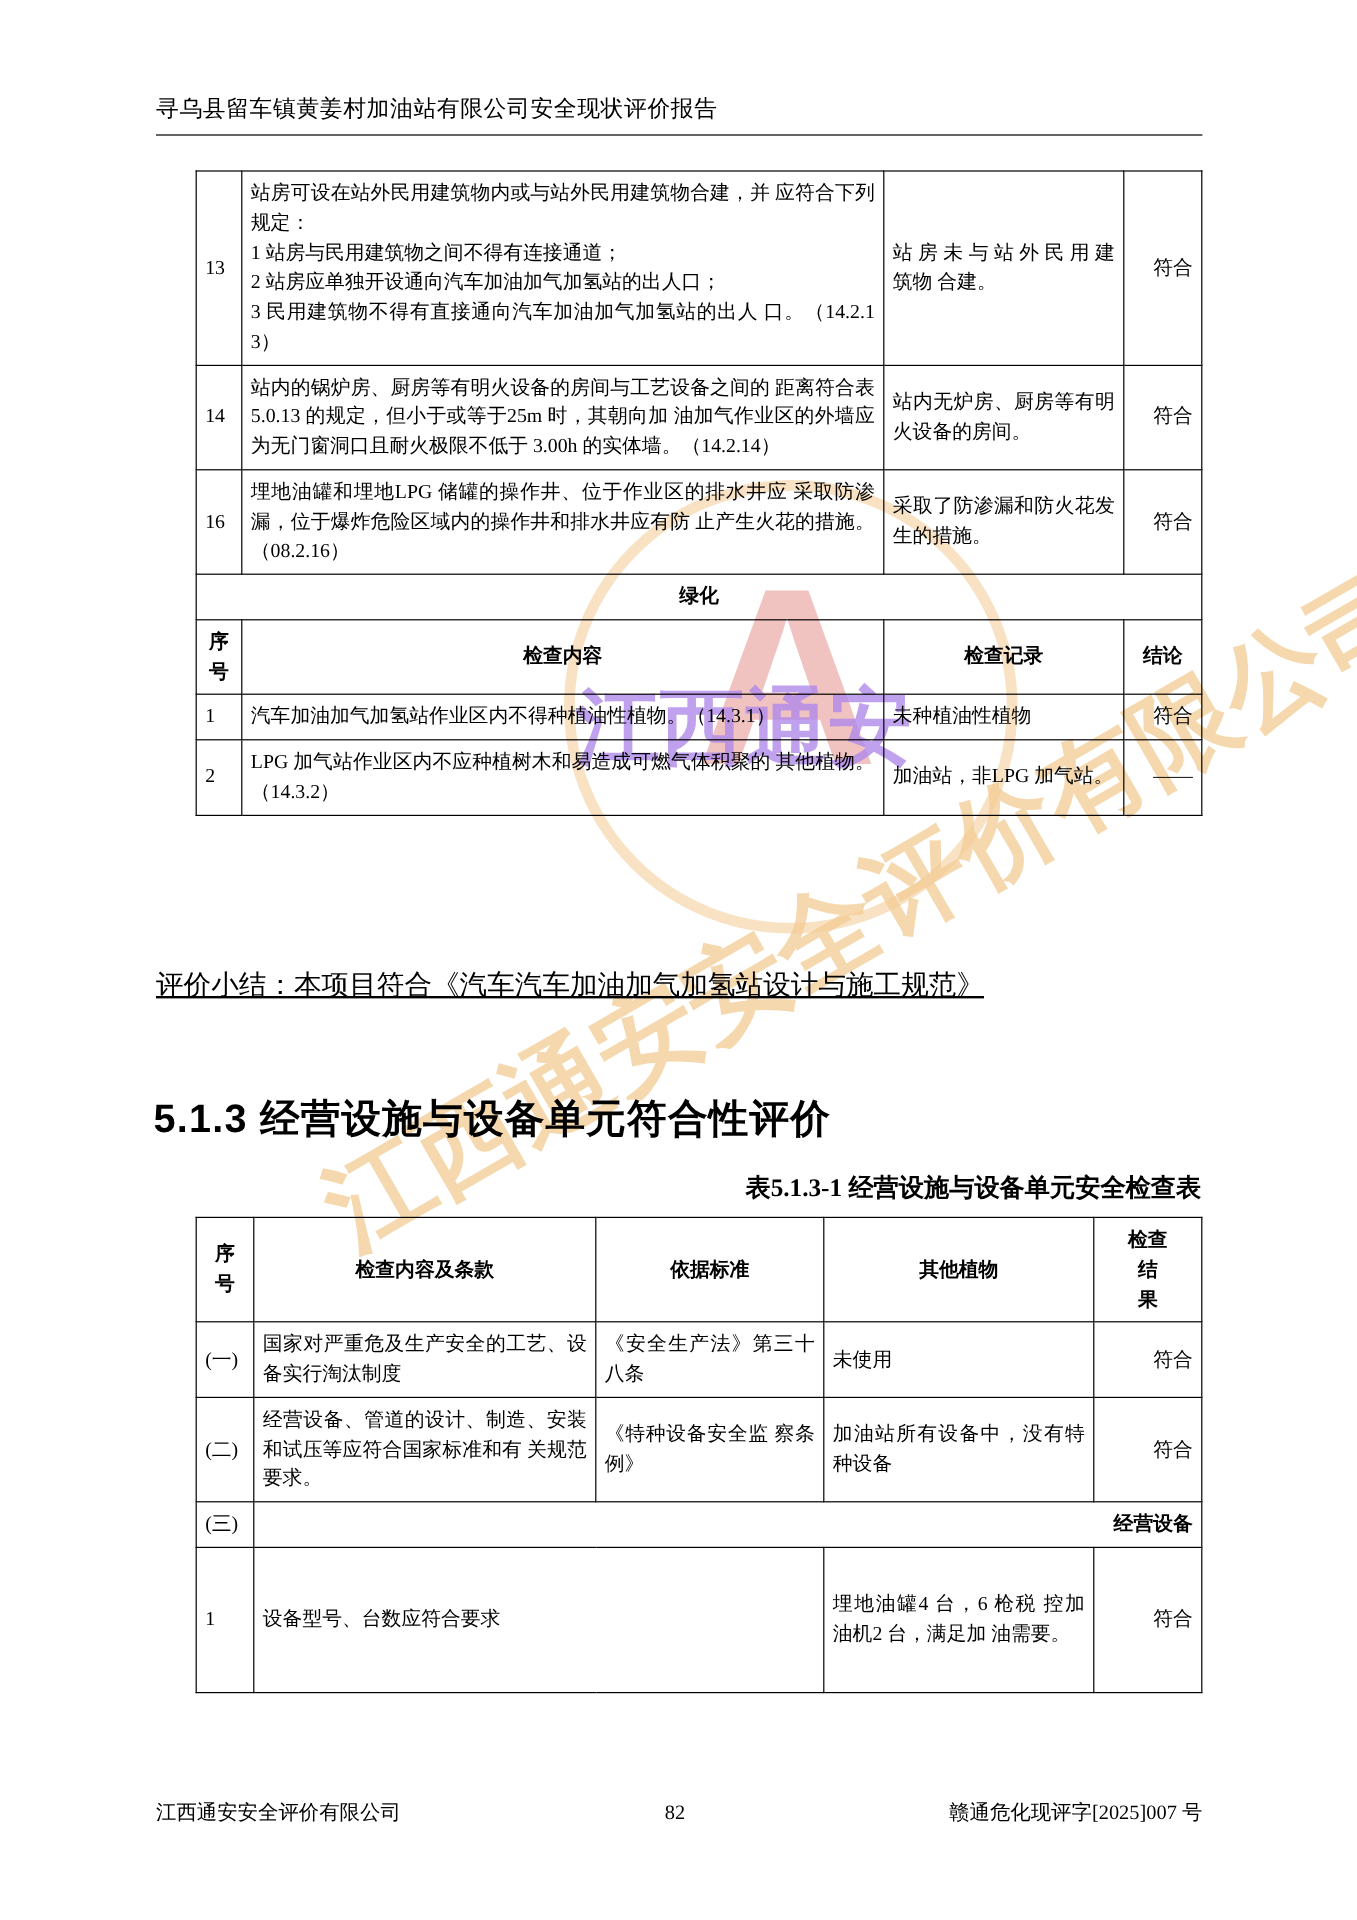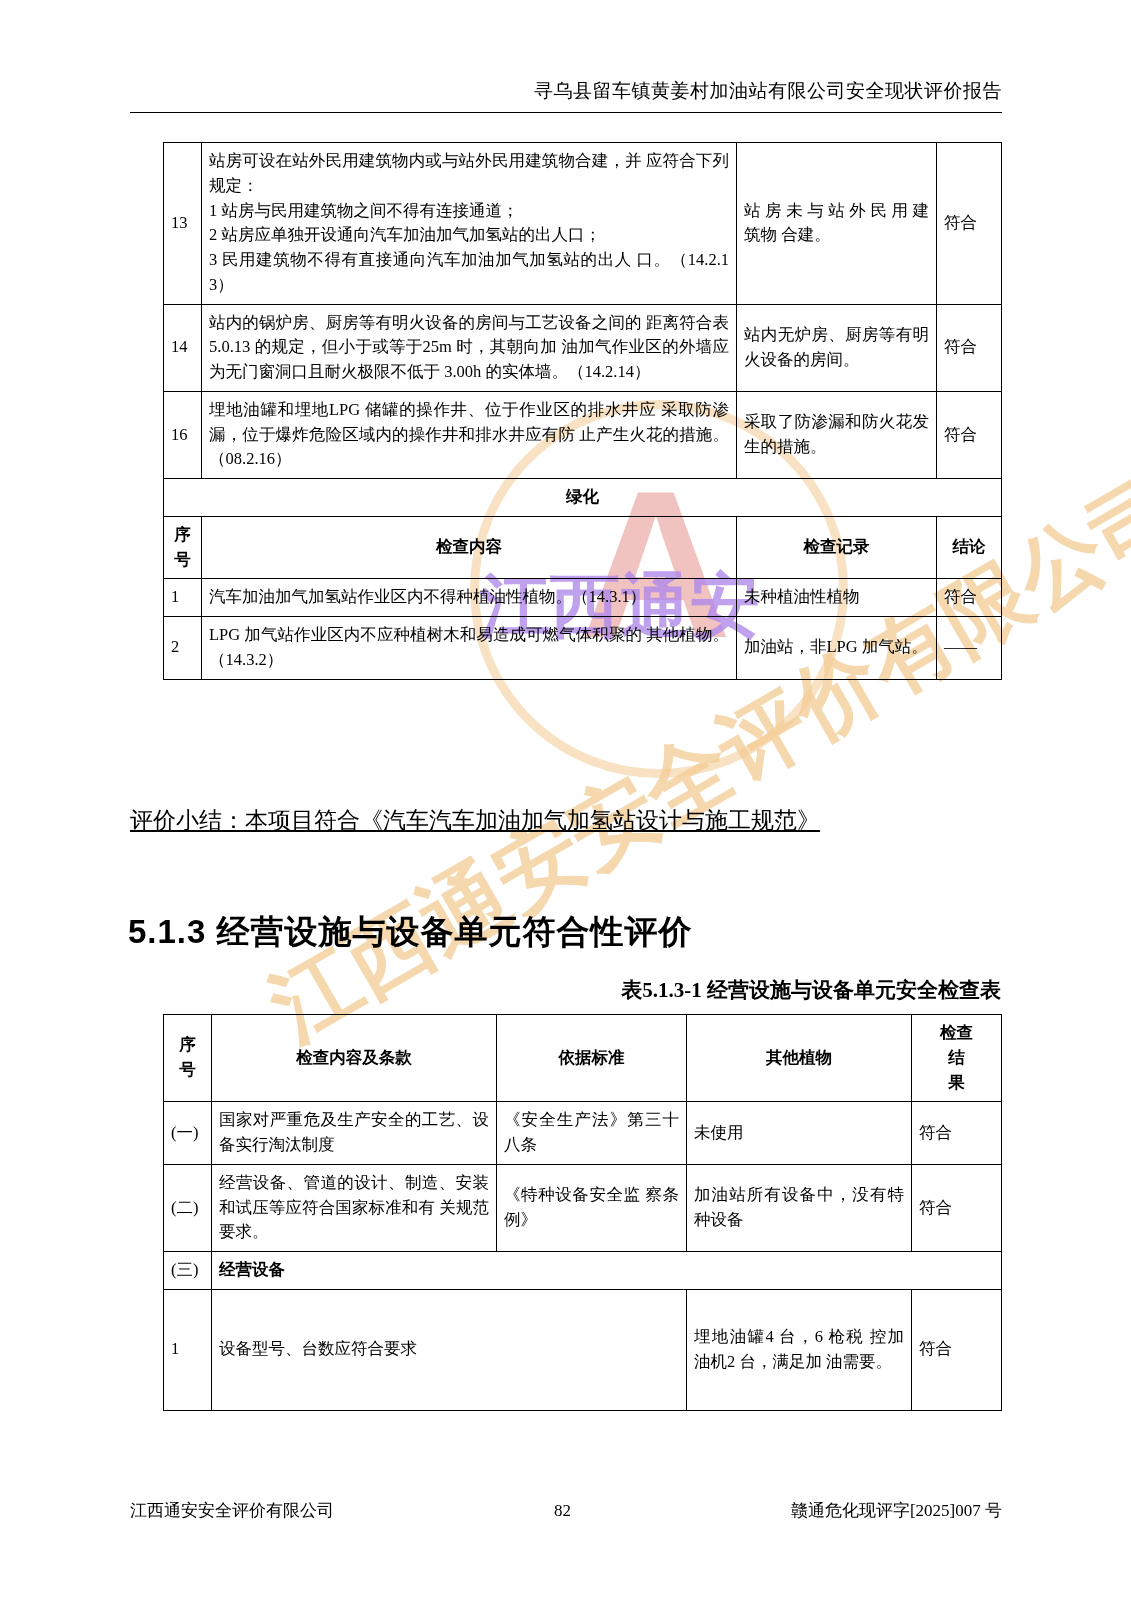--- a/index.html
+++ b/index.html
@@ -22,21 +22,21 @@
     box-sizing: border-box;
     padding: 0 0;
   }
 
   
   .doc-header {
     position: absolute;
     top: 78px;
     left: 130px;
     width: 872px;
-    text-align: right;
+    text-align: left;
     font-size: 19px;
     letter-spacing: 0.5px;
   }
   .header-rule {
     position: absolute;
     top: 112px;
     left: 130px;
     width: 872px;
     border-bottom: 1.4px solid #000;
   }
@@ -109,21 +109,21 @@
   }
   table.doc-table td {
     border: 1.2px solid #000;
     padding: 6px 7px;
     font-size: 16.5px;
     line-height: 1.5;
     vertical-align: middle;
     word-break: break-all;
   }
   .c-num { text-align: left; }
-  .c-center { text-align: left; }
+  .c-center { text-align: right; }
   .c-just { text-align: justify; text-align-last: left; }
 
   #table-1 {
     position: absolute;
     top: 142px;
     left: 163px;
     width: 838px;
   }
   .sec-head td {
     text-align: center;

